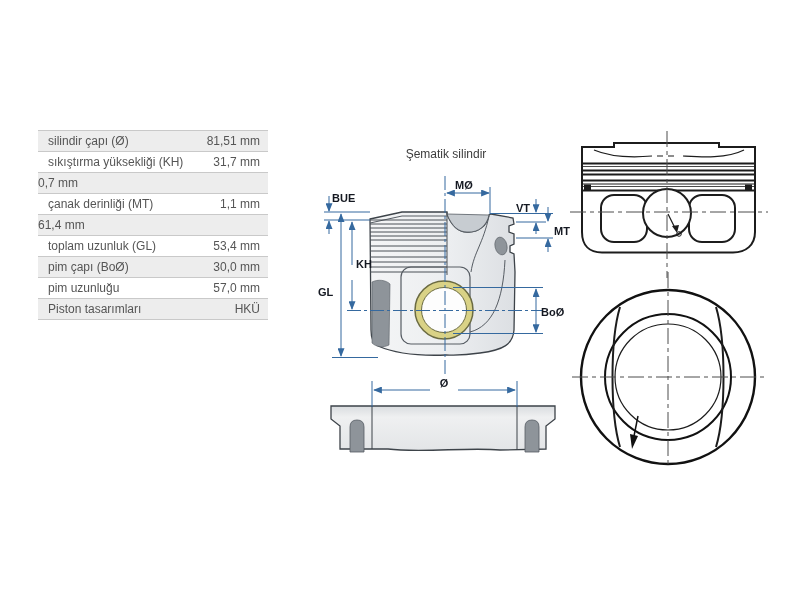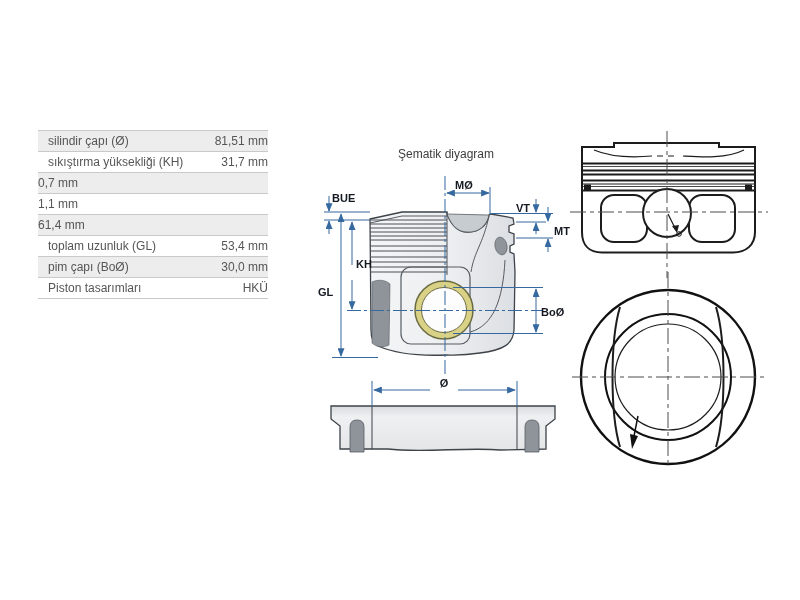--- a/index.html
+++ b/index.html
@@ -20,21 +20,21 @@
     position:absolute;left:38px;top:130px;width:230px;
     border-top:1px solid var(--rule);
     font-size:12px;color:var(--table-text);
   }
   .spec-row{
     display:flex;justify-content:space-between;align-items:center;
     height:20px;line-height:20px;border-bottom:1px solid var(--rule);gap:24px;
   }
   .spec-row:nth-child(odd){background:var(--stripe);}
   .spec-label{padding-left:10px;white-space:nowrap;}
-  .spec-value{white-space:nowrap;text-align:left;}
+  .spec-value{padding-right:8px;white-space:nowrap;text-align:left;}
   
   .diagram-title{
     position:absolute;left:371px;top:147px;width:150px;text-align:center;
     font-size:12px;color:#3d3d3d;
   }
   .diagram-svg{position:absolute;left:0;top:0;}
   .dim{stroke:var(--dim-blue);stroke-width:1;fill:none;}
   .cl{stroke:var(--dim-blue);stroke-width:1;fill:none;stroke-dasharray:14 3 3 3;}
   .dimtxt{font:bold 11px "Liberation Sans",sans-serif;fill:var(--label-navy);}
   .blk{stroke:var(--ink);fill:none;}
@@ -49,40 +49,45 @@
     <span class="spec-value">81,51 mm</span>
   </div>
   <div class="spec-row">
     <span class="spec-label">sıkıştırma yüksekliği (KH)</span>
     <span class="spec-value">31,7 mm</span>
   </div>
   <div class="spec-row">
     <span class="spec-value">0,7 mm</span>
   </div>
   <div class="spec-row">
+    <span class="spec-label">çanak derinliği (MT)</span>
     <span class="spec-value">1,1 mm</span>
   </div>
   <div class="spec-row">
     <span class="spec-value">61,4 mm</span>
   </div>
   <div class="spec-row">
     <span class="spec-label">toplam uzunluk (GL)</span>
     <span class="spec-value">53,4 mm</span>
   </div>
   <div class="spec-row">
     <span class="spec-label">pim çapı (BoØ)</span>
     <span class="spec-value">30,0 mm</span>
   </div>
   <div class="spec-row">
+    <span class="spec-label">pim uzunluğu</span>
+    <span class="spec-value">57,0 mm</span>
+  </div>
+  <div class="spec-row">
     <span class="spec-label">Piston tasarımları</span>
     <span class="spec-value">HKÜ</span>
   </div>
 </div>
 
-<div class="diagram-title">Şematik diyagram</div>
+<div class="diagram-title">Şematik silindir</div>
 
 <svg class="diagram-svg" width="800" height="600" viewBox="0 0 800 600">
   <defs>
     <marker id="ab" viewBox="0 0 10 8" refX="9" refY="4" markerWidth="9" markerHeight="7" orient="auto">
       <path d="M0,0 L10,4 L0,8 Z" fill="#35699f"></path>
     </marker>
     <linearGradient id="bodyGrad" x1="0" y1="0" x2="1" y2="0">
       <stop offset="0" stop-color="#f4f5f6"></stop>
       <stop offset="0.55" stop-color="#eceef0"></stop>
       <stop offset="1" stop-color="#dcdfe3"></stop>

